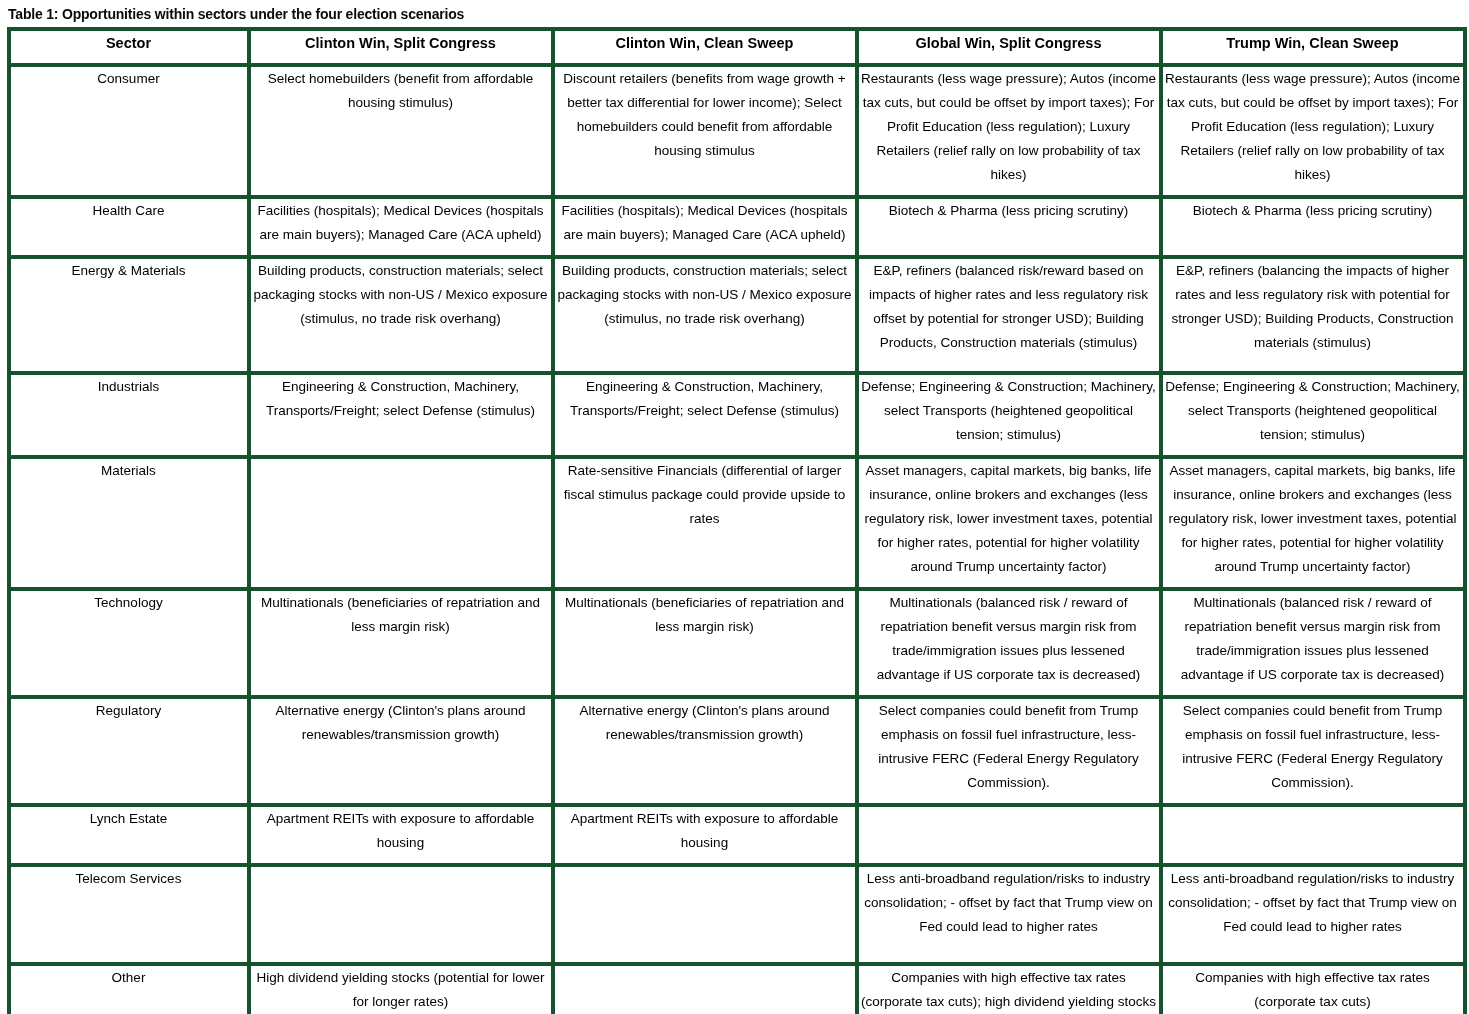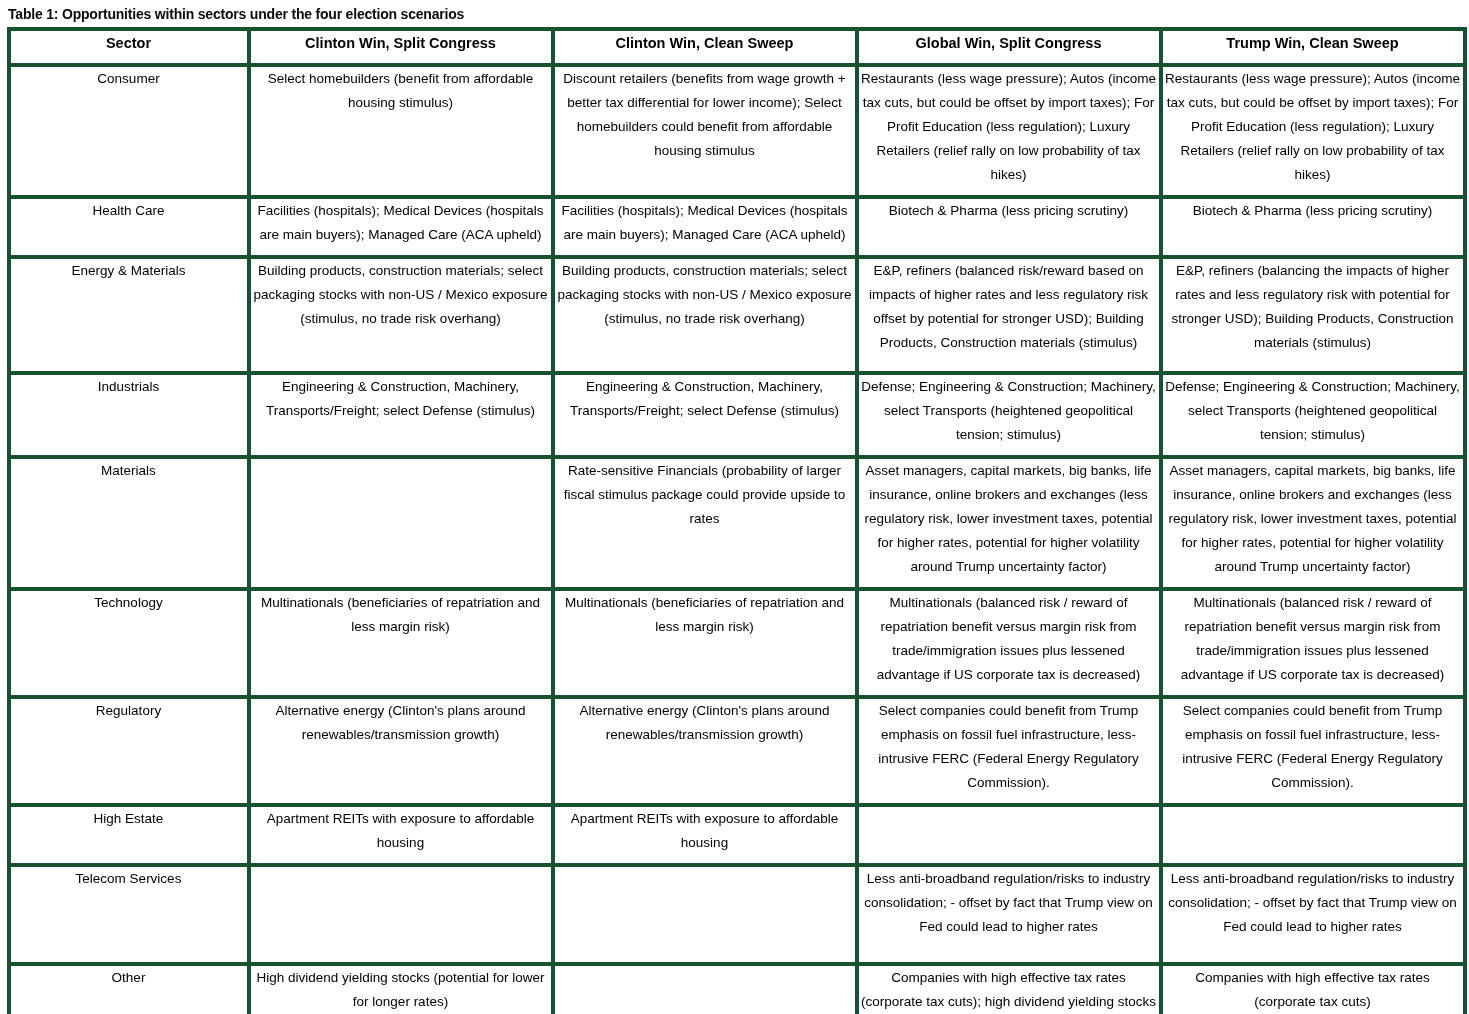--- a/index.html
+++ b/index.html
@@ -102,40 +102,40 @@
       <tr style="height:70px">
         <td>Industrials</td>
         <td>Engineering &amp; Construction, Machinery, Transports/Freight; select Defense (stimulus)</td>
         <td>Engineering &amp; Construction, Machinery, Transports/Freight; select Defense (stimulus)</td>
         <td>Defense; Engineering &amp; Construction; Machinery, select Transports (heightened geopolitical tension; stimulus)</td>
         <td>Defense; Engineering &amp; Construction; Machinery, select Transports (heightened geopolitical tension; stimulus)</td>
       </tr>
       <tr style="height:114px">
         <td>Materials</td>
         <td></td>
-        <td>Rate-sensitive Financials (probability of larger fiscal stimulus package could provide upside to rates</td>
+        <td>Rate-sensitive Financials (differential of larger fiscal stimulus package could provide upside to rates</td>
         <td>Asset managers, capital markets, big banks, life insurance, online brokers and exchanges (less regulatory risk, lower investment taxes, potential for higher rates, potential for higher volatility around Trump uncertainty factor)</td>
         <td>Asset managers, capital markets, big banks, life insurance, online brokers and exchanges (less regulatory risk, lower investment taxes, potential for higher rates, potential for higher volatility around Trump uncertainty factor)</td>
       </tr>
       <tr style="height:92px">
         <td>Technology</td>
         <td>Multinationals (beneficiaries of repatriation and less margin risk)</td>
         <td>Multinationals (beneficiaries of repatriation and less margin risk)</td>
         <td>Multinationals (balanced risk / reward of repatriation benefit versus margin risk from trade/immigration issues plus lessened advantage if US corporate tax is decreased)</td>
         <td>Multinationals (balanced risk / reward of repatriation benefit versus margin risk from trade/immigration issues plus lessened advantage if US corporate tax is decreased)</td>
       </tr>
       <tr style="height:92px">
         <td>Regulatory</td>
         <td>Alternative energy (Clinton's plans around renewables/transmission growth)</td>
         <td>Alternative energy (Clinton's plans around renewables/transmission growth)</td>
         <td>Select companies could benefit from Trump emphasis on fossil fuel infrastructure, less-intrusive FERC (Federal Energy Regulatory Commission).</td>
         <td>Select companies could benefit from Trump emphasis on fossil fuel infrastructure, less-intrusive FERC (Federal Energy Regulatory Commission).</td>
       </tr>
       <tr style="height:44px">
-        <td>High Estate</td>
+        <td>Lynch Estate</td>
         <td>Apartment REITs with exposure to affordable housing</td>
         <td>Apartment REITs with exposure to affordable housing</td>
         <td></td>
         <td></td>
       </tr>
       <tr style="height:99px">
         <td>Telecom Services</td>
         <td></td>
         <td></td>
         <td>Less anti-broadband regulation/risks to industry consolidation;  - offset by fact that Trump view on Fed could lead to higher rates</td>

